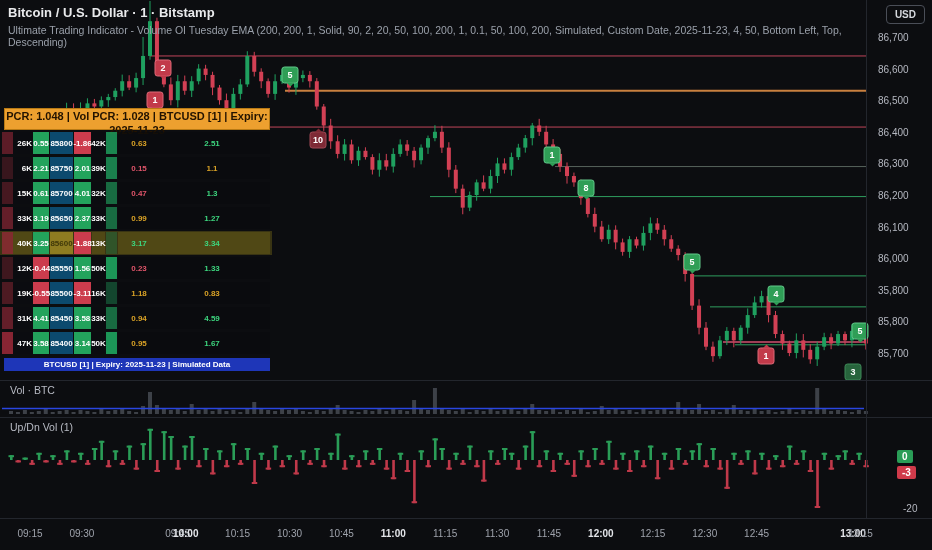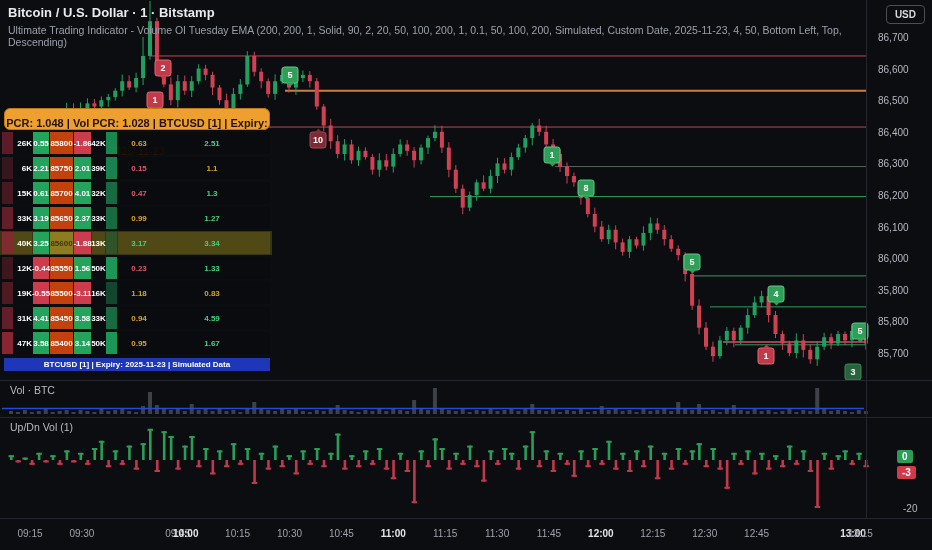--- a/index.html
+++ b/index.html
@@ -36,31 +36,31 @@
   .marker.p-up::before{display:block;bottom:100%;}
   .marker.red{background:#c23a4a;border:1px solid #de6a78;}
   .marker.red.p-down::after{border-top-color:#c23a4a;}
   .marker.red.p-up::before{border-bottom-color:#c23a4a;}
   .marker.green{background:#2f9e56;border:1px solid #62c98a;}
   .marker.green.p-down::after{border-top-color:#2f9e56;}
   .marker.darkred{background:#7e2a35;border:1px solid #a04a56;}
   .marker.darkred.p-up::before{border-bottom-color:#7e2a35;}
   .marker.darkgreen{background:#27643c;border:1px solid #3f8a58;}
   
-  .oi-banner{position:absolute;left:4px;top:108px;width:266px;height:22px;line-height:28px;z-index:3;
+  .oi-banner{position:absolute;left:4px;top:108px;width:266px;height:22px;line-height:14px;z-index:3;
              background:#eda02f;border:1px solid #b97a14;box-sizing:border-box;text-align:center;
-             color:#231300;font-size:11px;font-weight:bold;border-radius:6px;}
+             color:#231300;font-size:11px;font-weight:bold;border-radius:0;}
   #oi-rows{position:absolute;left:0;top:131px;width:272px;z-index:3;}
   .oi-row{position:relative;height:24px;margin-bottom:1px;}
   .oi-row .cell{position:absolute;top:1px;bottom:1px;display:flex;align-items:center;justify-content:center;
                 font-size:8px;font-weight:bold;color:#fff;}
   .c-putbar{left:2px;width:11px;}
   .c-putoi{left:13px;width:19px;justify-content:flex-end!important;color:#e8eaed;font-size:8.5px;background:rgba(12,13,16,.85);}
   .c-putchg{left:33px;width:16px;}
-  .c-strike{left:50px;width:23px;background:#c2410c;color:#e8eaed;font-size:9px;}
+  .c-strike{left:50px;width:23px;background:#0c4a6e;color:#e8eaed;font-size:9px;}
   .c-callchg{left:74px;width:17px;}
   .c-calloi{left:92px;width:13px;color:#e8eaed;font-size:8.5px;background:rgba(12,13,16,.85);}
   .c-callbar{left:106px;width:11px;}
   .c-right{left:118px;width:152px;background:rgba(10,11,13,.55);justify-content:flex-start!important;}
   .c-right .pcr{position:absolute;left:7px;width:28px;text-align:center;}
   .c-right .ratio{position:absolute;left:78px;width:32px;text-align:center;}
   .oi-row.hl .c-right,.oi-row.hl .c-putoi,.oi-row.hl .c-calloi{background:rgba(82,74,22,.92);}
   .oi-row.hl .c-strike{background:#8e7c21;color:#403909;}
   .oi-row.hl{background:rgba(82,74,22,.65);}
   .cg{background:#23a35c;}

